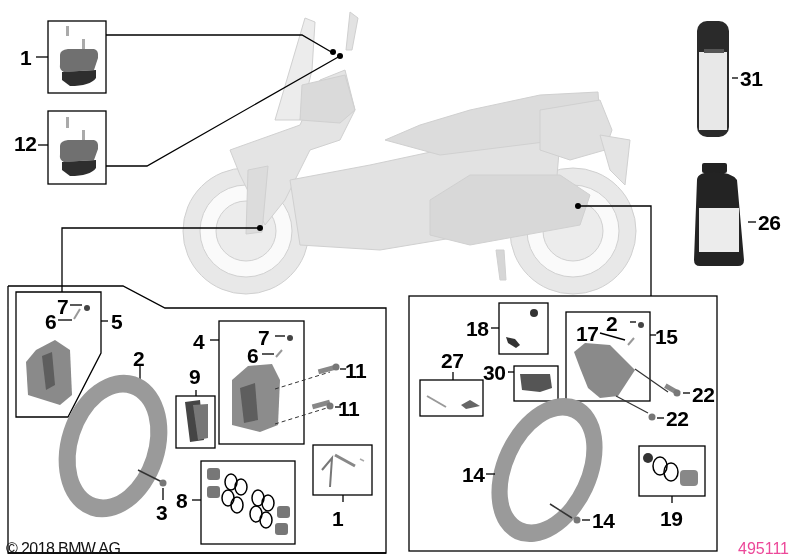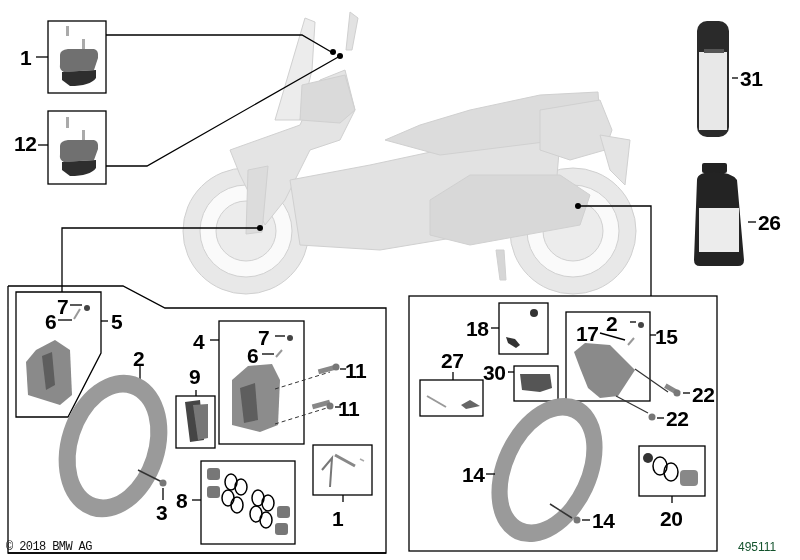--- a/index.html
+++ b/index.html
@@ -1,20 +1,20 @@
 <!DOCTYPE html>
 <html><head>
 <meta charset="utf-8">
 <style>
   html,body{margin:0;padding:0;background:#fff;}
   body{width:800px;height:560px;position:relative;overflow:hidden;font-family:"Liberation Sans",sans-serif;}
   svg.diagram{position:absolute;left:0;top:0;width:800px;height:560px;}
   .lbl{position:absolute;font-family:"Liberation Sans",sans-serif;font-weight:bold;font-size:21px;color:#000;line-height:1;letter-spacing:-0.5px;cursor:pointer;}
-  .copyright{position:absolute;left:6px;top:540px;font-size:12px;color:#111;letter-spacing:-0.6px;font-family:Liberation Mono, monospace;}
-  .imgid{position:absolute;left:738px;top:540px;font-size:12px;color:#14532d;font-family:"Liberation Sans",sans-serif;}
+  .copyright{position:absolute;left:6px;top:540px;font-size:16px;color:#111;letter-spacing:-0.6px;font-family:Liberation Sans, sans-serif;}
+  .imgid{position:absolute;left:738px;top:540px;font-size:16px;color:#ec4899;font-family:"Liberation Sans",sans-serif;}
 </style>
 </head>
 <body>
 
 <svg class="diagram" viewBox="0 0 800 560" xmlns="http://www.w3.org/2000/svg">
 
   <g fill="#e6e6e6" stroke="#d0d0d0" stroke-width="1">
 
     <circle cx="246" cy="231" r="63" fill="#e8e8e8"></circle>
     <circle cx="246" cy="231" r="46" fill="#fafafa"></circle>
@@ -249,16 +249,16 @@
 <div class="lbl" style="left:466px;top:318px">18</div>
 <div class="lbl" style="left:441px;top:350px">27</div>
 <div class="lbl" style="left:483px;top:362px">30</div>
 <div class="lbl" style="left:576px;top:323px">17</div>
 <div class="lbl" style="left:606px;top:313px">2</div>
 <div class="lbl" style="left:655px;top:326px">15</div>
 <div class="lbl" style="left:692px;top:384px">22</div>
 <div class="lbl" style="left:666px;top:408px">22</div>
 <div class="lbl" style="left:462px;top:464px">14</div>
 <div class="lbl" style="left:592px;top:510px">14</div>
-<div class="lbl" style="left:660px;top:508px">20</div>
+<div class="lbl" style="left:660px;top:508px">19</div>
 
 <div class="copyright">© 2018 BMW AG</div>
 <div class="imgid">495111</div>
 
 </body></html>

